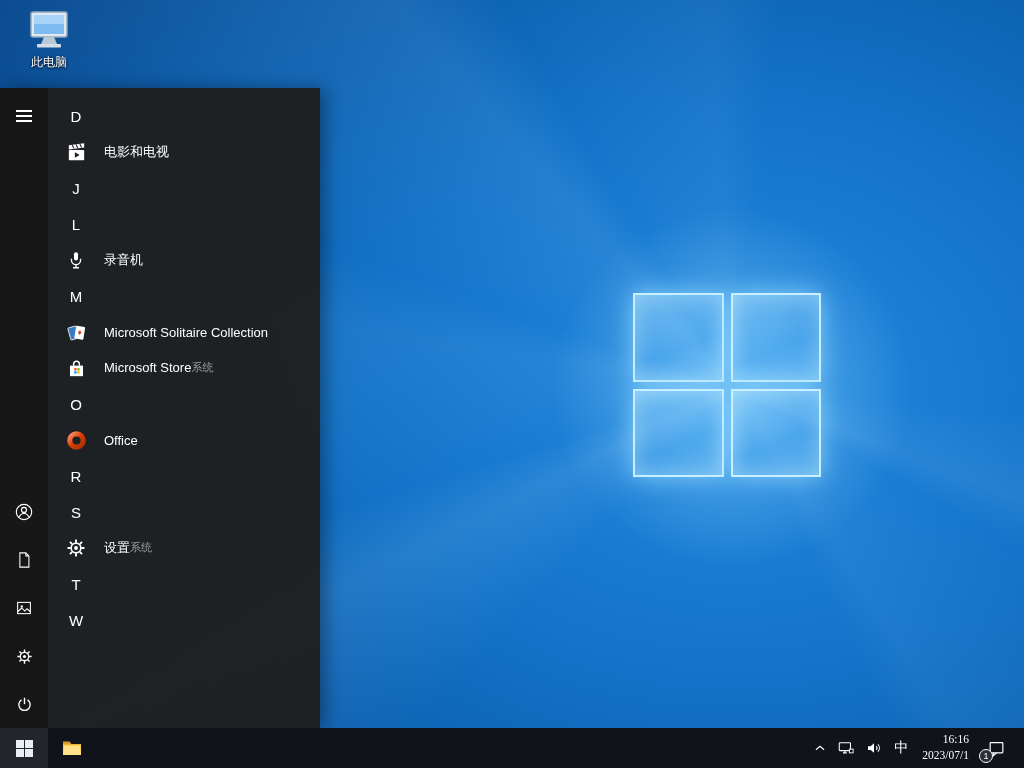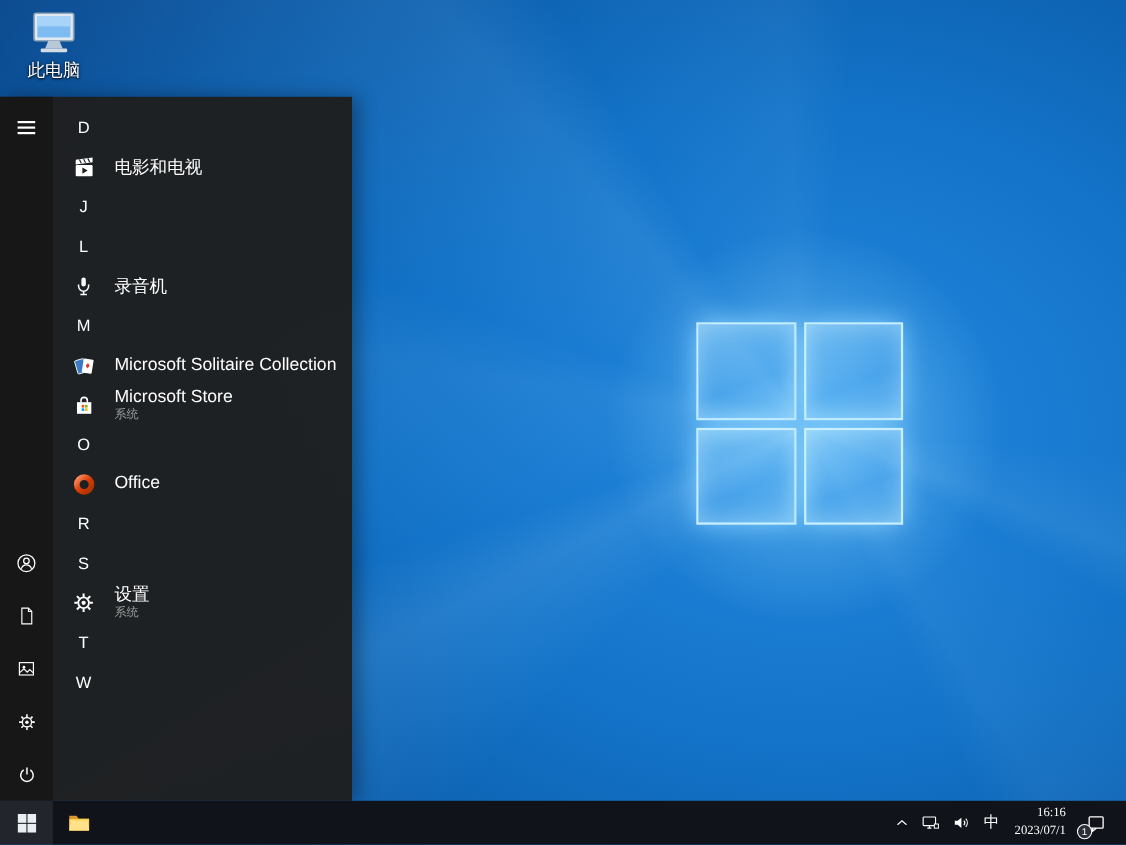--- a/index.html
+++ b/index.html
@@ -33,39 +33,39 @@
   .win-logo .pane {
     background: linear-gradient(160deg, rgba(160,220,255,.50), rgba(90,180,250,.28) 60%, rgba(140,210,255,.42));
     border:2px solid rgba(205,242,255,.95);
     box-shadow: 0 0 22px rgba(140,212,255,.85), inset 0 0 22px rgba(200,240,255,.45);
   }
 
   
   .desktop-icon { position:absolute; left:10px; top:8px; width:78px; z-index:3;
     display:flex; flex-direction:column; align-items:center; gap:2px; cursor:default; }
   .desktop-icon .ico { width:48px; height:44px; }
-  .desktop-icon .lbl { color:#fff; font-size:16px; text-shadow:0 1px 2px rgba(0,0,0,.9), 0 0 3px rgba(0,0,0,.6); }
+  .desktop-icon .lbl { color:#fff; font-size:12px; text-shadow:0 1px 2px rgba(0,0,0,.9), 0 0 3px rgba(0,0,0,.6); }
 
   
   .start-menu { position:absolute; left:0; top:88px; bottom:40px; width:320px; z-index:5;
     display:flex; background:rgba(31,31,31,.97); box-shadow:6px 0 16px rgba(0,0,0,.35); }
   .rail { width:48px; background:rgba(23,23,23,.95); display:flex; flex-direction:column; flex-shrink:0; }
   .rail-btn { width:48px; height:48px; display:flex; align-items:center; justify-content:center;
     background:transparent; border:0; padding:0; cursor:pointer; }
   .rail-spacer { flex:1; }
   .hamburger { display:flex; flex-direction:column; gap:3px; }
   .hamburger span { display:block; width:16px; height:2px; background:#fff; }
 
   .app-list { flex:1; padding-top:10px; overflow:hidden; }
   .letter { height:36px; display:flex; align-items:center; padding-left:10px; }
   .letter-tile { width:36px; text-align:center; color:#fff; font-size:15px; }
   .app-row { height:36px; display:flex; align-items:center; padding-left:10px; cursor:default; }
   .tile { width:36px; display:flex; align-items:center; justify-content:center; flex-shrink:0; }
-  .app-label { color:#fff; font-size:16px; margin-left:10px; white-space:nowrap; }
-  .labels { margin-left:10px; display:flex; flex-direction:column; line-height:1.15; }
+  .app-label { color:#fff; font-size:13px; margin-left:10px; white-space:nowrap; }
+  .labels { margin-left:10px; display:flex; flex-direction:row; line-height:1.15; }
   .labels .app-label { margin-left:0; }
   .app-sub { color:#9d9d9d; font-size:11px; }
   .row-chevron { margin-left:auto; margin-right:16px; display:flex; }
 
   
   .taskbar { position:absolute; left:0; right:0; bottom:0; height:40px; z-index:10;
     background:#10131a; display:flex; align-items:stretch; }
   .tb-btn { width:48px; height:40px; display:flex; align-items:center; justify-content:center;
     background:transparent; border:0; padding:0; cursor:pointer; }
   .tb-btn.start { background:rgba(255,255,255,.08); }

